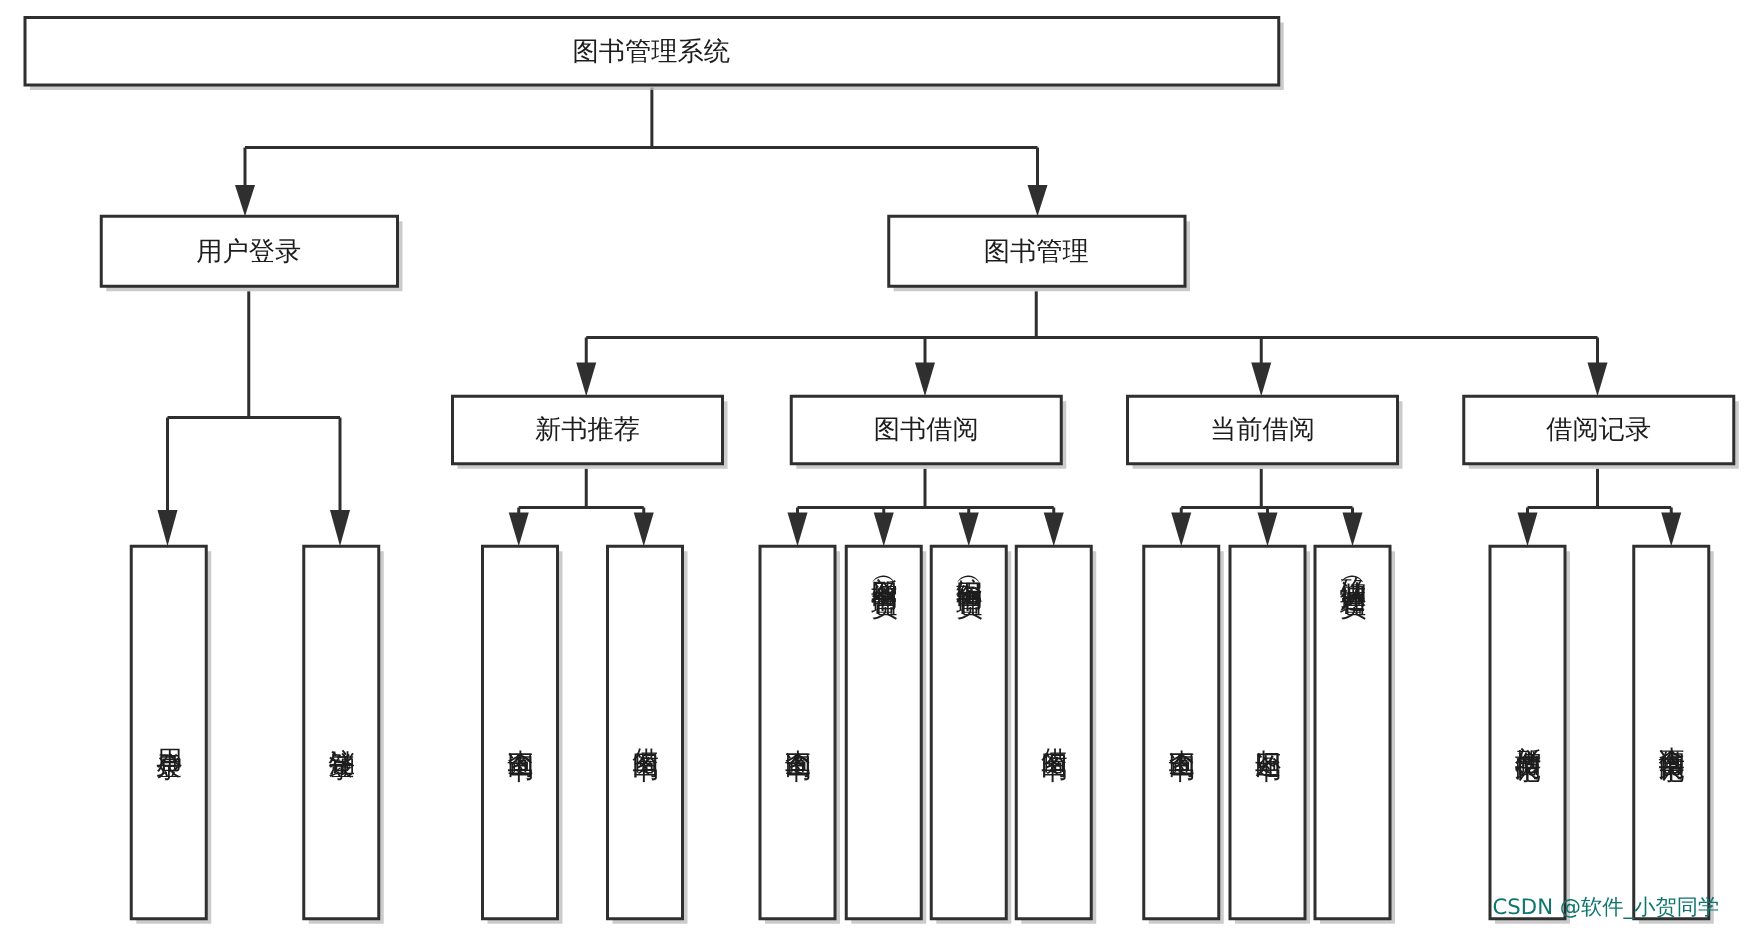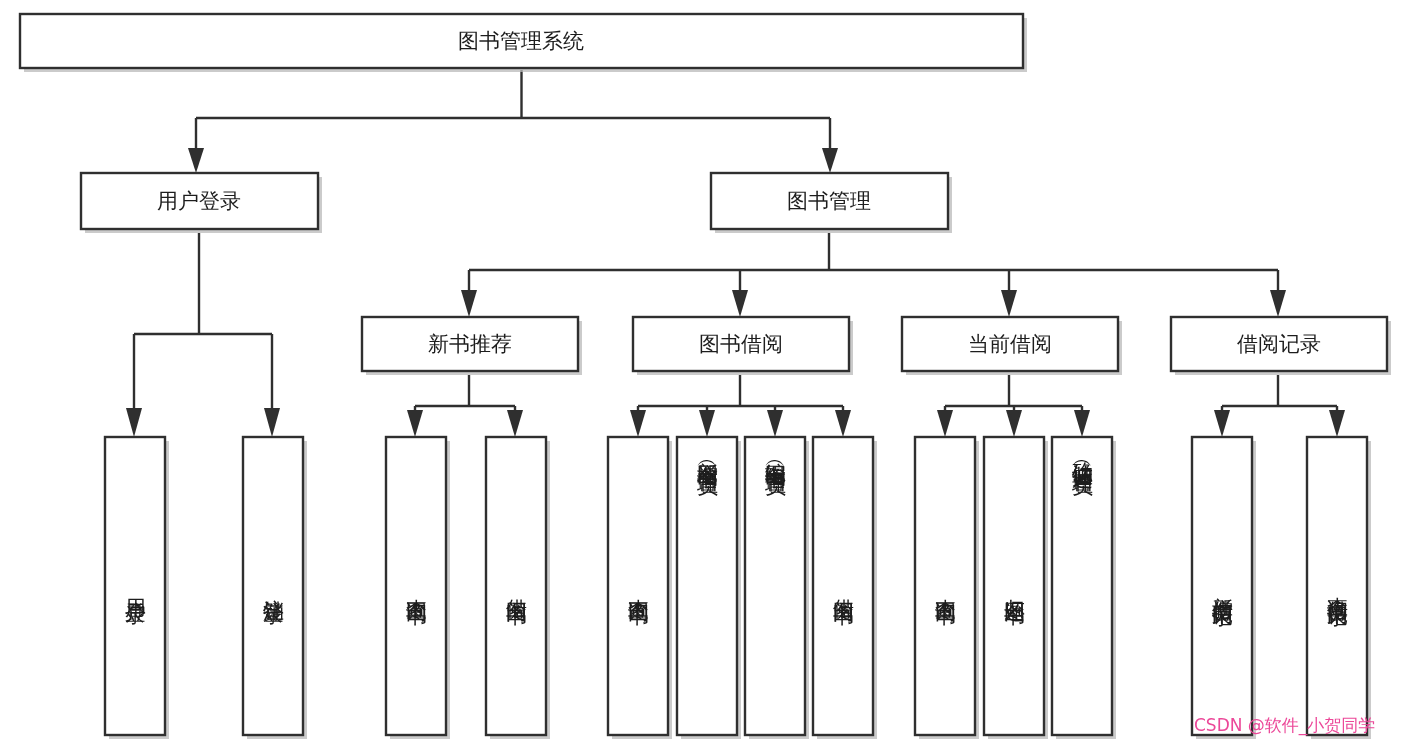--- a/index.html
+++ b/index.html
@@ -65,21 +65,21 @@
     align-items: center;
     justify-content: center;
     white-space: nowrap;
     pointer-events: none;
     user-select: none;
   }
   .watermark {
     position: absolute;
     font-family: "DejaVu Sans", "Liberation Sans", sans-serif;
     font-size: 17px;
-    color: #ec4899;
+    color: #0f766e;
     white-space: nowrap;
     user-select: none;
   }
 </style>
 </head>
 <body>
 
 <div id="diagram-root">
 
   <svg id="flow-svg" viewBox="0 0 1405 747" xmlns="http://www.w3.org/2000/svg">

